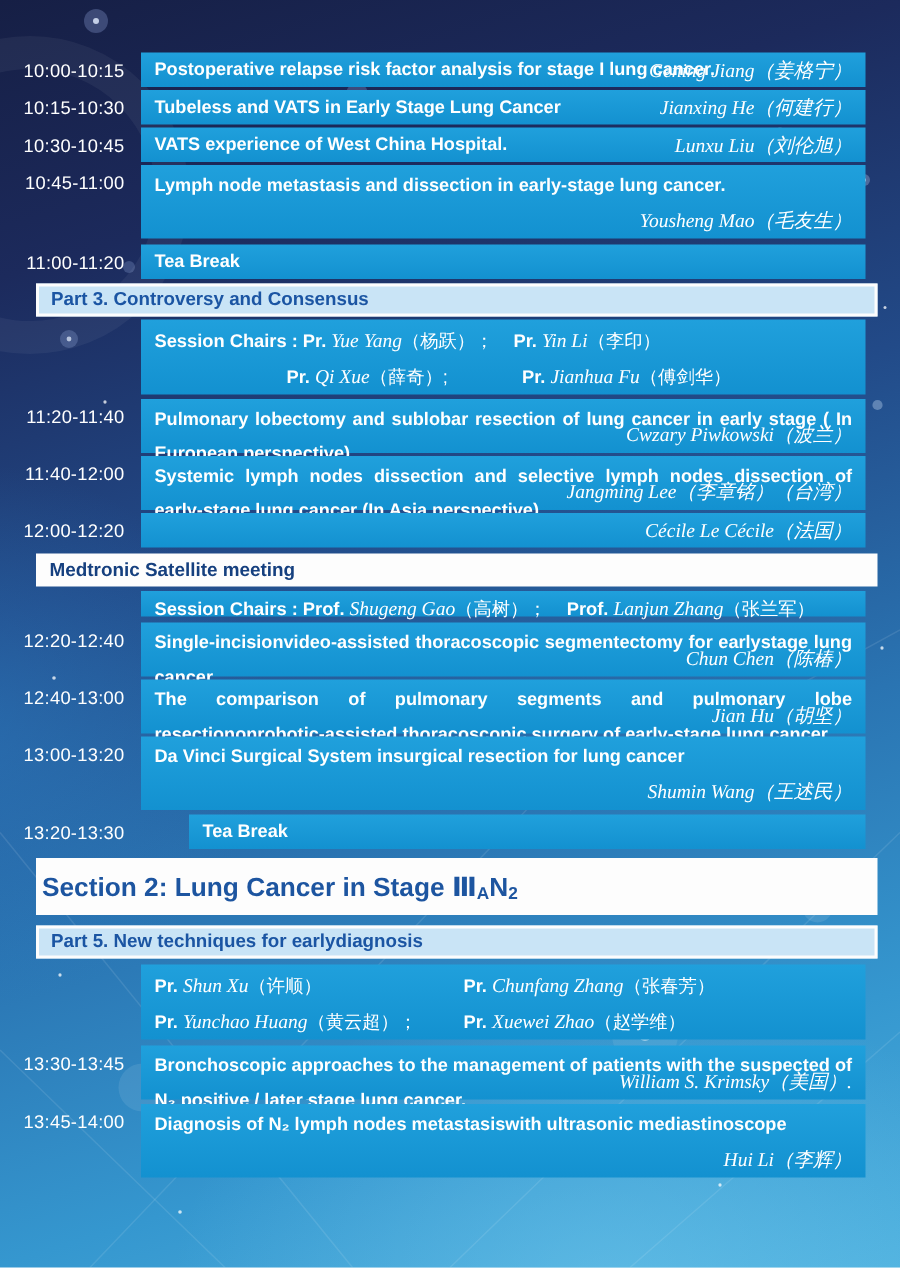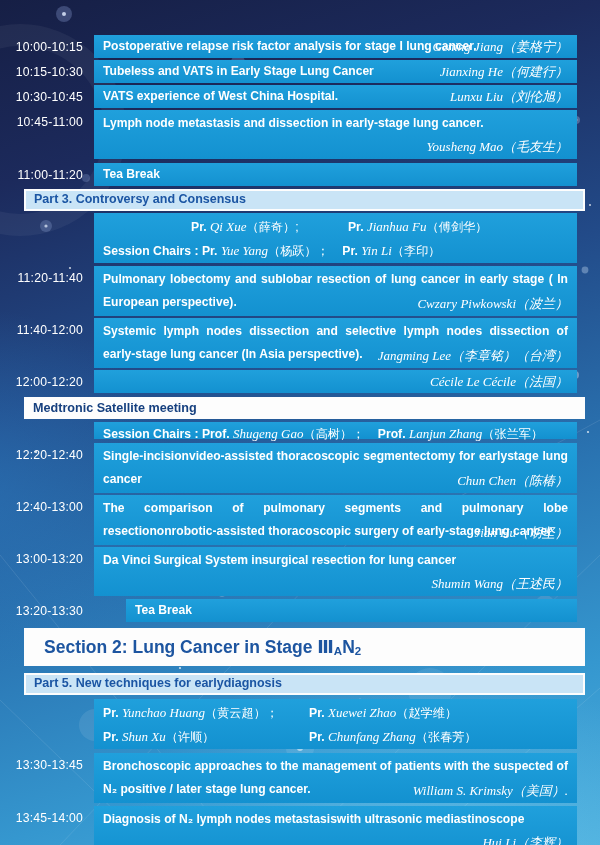--- a/index.html
+++ b/index.html
@@ -14,37 +14,37 @@
   svg.bg{position:absolute;left:0;top:0;z-index:0;}
   .content{position:relative;z-index:1;padding-top:35px;}
 
   .row{display:flex;align-items:stretch;margin:0 23px 2px 0;}
   .time{width:94px;box-sizing:border-box;text-align:right;padding:5px 11px 0 0;
         color:#ffffff;font-size:12.2px;line-height:14px;letter-spacing:.2px;white-space:nowrap;}
   .cell{flex:1;position:relative;box-sizing:border-box;color:#fff;padding:0 9px;
         background:linear-gradient(180deg,#20a0dc 0%,#1391d0 100%);}
   .h1{height:23px;}
   .h1 .title{line-height:23px;white-space:nowrap;}
-  .h2{height:50px;padding-top:2px;}
+  .h2{height:36px;padding-top:2px;}
   .h2 .title{display:block;line-height:23px;text-align:justify;}
   .h2s{height:49px;}
   .h2s .title{display:block;line-height:26px;white-space:nowrap;}
   .title{font-weight:bold;font-size:12.1px;}
   .speaker{position:absolute;right:9px;bottom:3px;white-space:nowrap;
            font-family:"Liberation Serif","DejaVu Serif",serif;font-style:italic;
            font-size:13px;font-weight:normal;}
   .h1 .speaker{bottom:auto;top:0;line-height:23px;}
 
   .bar{box-sizing:border-box;margin:0 15px 2px 24px;}
   .part-bar{height:22px;background:#c9e4f6;border:2px solid #fdfdfd;
             color:#1b55a3;font-weight:bold;font-size:12.5px;line-height:17px;padding-left:8px;}
   .white-bar{height:22px;background:#fdfdfd;color:#16407f;font-weight:bold;
              font-size:12.6px;line-height:22px;padding-left:9px;}
   .section-bar{height:38px;background:#fdfdfd;color:#1d55a0;font-weight:bold;
-               font-size:17.5px;line-height:38px;padding-left:20px;}
+               font-size:17.5px;line-height:38px;padding-left:4px;}
   .sec-sub{font-size:11.5px;font-weight:bold;vertical-align:-2px;}
 
   .chairs{font-size:12.2px;}
   .chairs .chair-line{line-height:23px;white-space:nowrap;}
   .chairs.c50{height:50px;padding-top:2px;}
   .chairs.c23{height:17px;}
   .chairs.c23 .chair-line{line-height:23px;}
   .b{font-weight:bold;}
   .it{font-family:"Liberation Serif","DejaVu Serif",serif;font-style:italic;font-size:13px;}
   .cn{font-weight:normal;}
@@ -158,33 +158,33 @@
       <div class="cell h1">
         <span class="title">Tea Break</span>
       </div>
     </div>
 
     <div class="bar part-bar">Part 3. Controversy and Consensus</div>
 
     <div class="row mb3">
       <div class="time"></div>
       <div class="cell chairs c50">
+        <div class="chair-line">
+          <span class="b">Session Chairs : </span>
+          <span class="b">Pr.</span>
+          <span class="it">Yue Yang</span><span class="cn">（杨跃）；</span>
+          <span class="b gap1">Pr.</span>
+          <span class="it">Yin Li</span><span class="cn">（李印）</span>
+        </div>
         <div class="chair-line indent1">
           <span class="b">Pr.</span>
           <span class="it">Qi Xue</span><span class="cn">（薛奇）;</span>
           <span class="b gap2">Pr.</span>
           <span class="it">Jianhua Fu</span><span class="cn">（傅剑华）</span>
         </div>
-        <div class="chair-line">
-          <span class="b">Session Chairs : </span>
-          <span class="b">Pr.</span>
-          <span class="it">Yue Yang</span><span class="cn">（杨跃）；</span>
-          <span class="b gap1">Pr.</span>
-          <span class="it">Yin Li</span><span class="cn">（李印）</span>
-        </div>
       </div>
     </div>
 
     <div class="row">
       <div class="time">11:20-11:40</div>
       <div class="cell h2">
         <span class="title">Pulmonary lobectomy and sublobar resection of lung cancer in early stage ( In European perspective).</span>
         <span class="speaker">Cwzary Piwkowski（波兰）</span>
       </div>
     </div>
@@ -248,24 +248,24 @@
     <div class="bar section-bar mb7">
       <span>Section 2</span><span>:</span><span> Lung Cancer in Stage </span><span>Ⅲ</span><span class="sec-sub">A</span><span>N</span><span class="sec-sub">2</span>
     </div>
 
     <div class="bar part-bar mb4">Part 5. New techniques for earlydiagnosis</div>
 
     <div class="row mb4">
       <div class="time"></div>
       <div class="cell chairs c50">
         <div class="chair-line">
+          <span class="col1"><span class="b">Pr.</span> <span class="it">Shun Xu</span><span class="cn">（许顺）</span></span><span><span class="b">Pr.</span> <span class="it">Chunfang Zhang</span><span class="cn">（张春芳）</span></span>
+        </div>
+        <div class="chair-line">
           <span class="col1"><span class="b">Pr.</span> <span class="it">Yunchao Huang</span><span class="cn">（黄云超）；</span></span><span><span class="b">Pr.</span> <span class="it">Xuewei Zhao</span><span class="cn">（赵学维）</span></span>
-        </div>
-        <div class="chair-line">
-          <span class="col1"><span class="b">Pr.</span> <span class="it">Shun Xu</span><span class="cn">（许顺）</span></span><span><span class="b">Pr.</span> <span class="it">Chunfang Zhang</span><span class="cn">（张春芳）</span></span>
         </div>
       </div>
     </div>
 
     <div class="row mb3">
       <div class="time">13:30-13:45</div>
       <div class="cell h2">
         <span class="title">Bronchoscopic approaches to the management of patients with the suspected of N₂ positive / later stage lung cancer.</span>
         <span class="speaker">William S. Krimsky（美国）.</span>
       </div>

